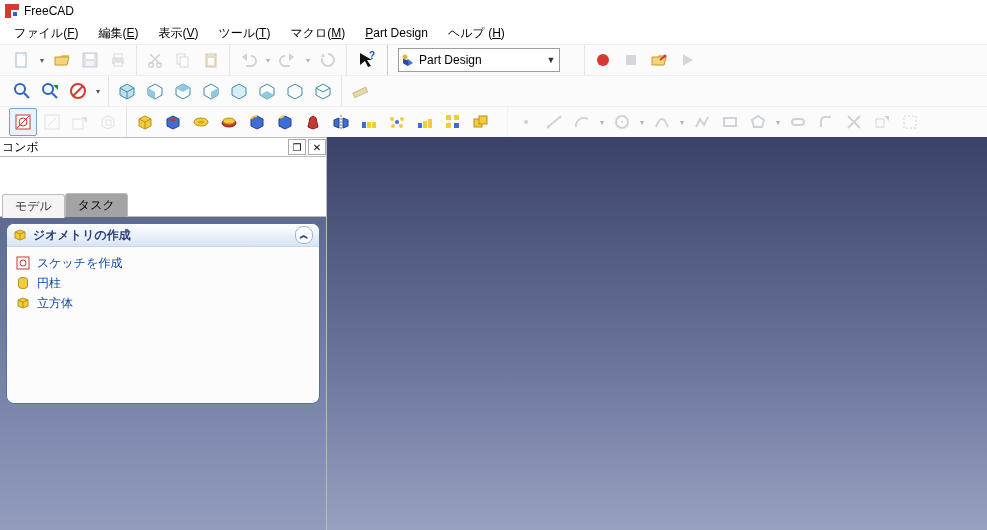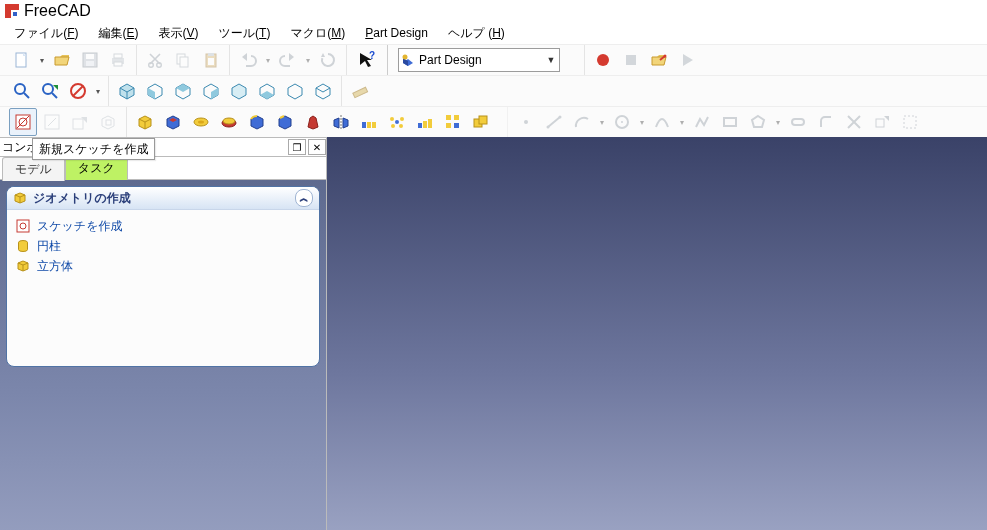--- a/index.html
+++ b/index.html
@@ -15,21 +15,21 @@
   .titlebar {
     height: 22px;
     display: flex; align-items: center;
     padding-left: 4px;
     background: #fff;
   }
   .titlebar .logo {
     width: 16px; height: 16px; margin-right: 4px;
     display: flex; align-items: center; justify-content: center;
   }
-  .titlebar .title { font-size: 16px; }
+  .titlebar .title { font-size: 12px; }
   
   .menubar {
     height: 22px;
     display: flex; align-items: center;
     padding-left: 4px;
     background: #fff;
   }
   .menubar .menu {
     padding: 3px 10px;
     cursor: default;
@@ -114,35 +114,36 @@
     display: flex; align-items: center;
     z-index: 10;
     box-shadow: 1px 1px 1px rgba(0,0,0,0.08);
   }
   .tabs {
     height: 22px;
     display: flex; align-items: flex-end;
     background: #fff;
     border-bottom: 1px solid #bbb;
     padding-left: 2px;
+    margin-top: 37px;
   }
   .tab {
     padding: 3px 12px;
     border: 1px solid #bbb;
     border-bottom: none;
     background: #fcfcfc;
     margin-right: 0px;
     border-top-left-radius: 3px;
     border-top-right-radius: 3px;
     font-size:12px;
     position: relative;
     top: 1px;
   }
   .tab.inactive { background:#f4f4f4; color:#333; top:2px;}
-  .tab.active { background:#bef264; z-index:2;text-align:right; }
+  .tab.active { background:#a3a3a3; z-index:2;text-align:right; }
   .task-area {
     flex:1;
     background: linear-gradient(#5e6a8f 0%, #7b86ab 60%, #949dbe 100%);
     padding: 6px;
   }
   .task-panel {
     background: #fcfcfc;
     border: 1px solid #5073a5;
     border-radius: 8px;
     overflow: hidden;
@@ -598,23 +599,20 @@
         </svg>
       </div>
   </div>
 </div>
 
 <div class="client">
 
   <div class="dock">
     <div class="dock-title">
       <span>コンボ</span>
-      <div class="tooltip">
-        <span>新規スケッチを作成</span>
-      </div>
       <span class="spacer"></span>
       <span class="dock-btn">❐</span>
       <span class="dock-btn">✕</span>
     </div>
     <div class="tabs">
       <div class="tab inactive"><span>モデル</span></div>
       <div class="tab active"><span>タスク</span></div>
     </div>
     <div class="task-area">
       <div class="task-panel">

